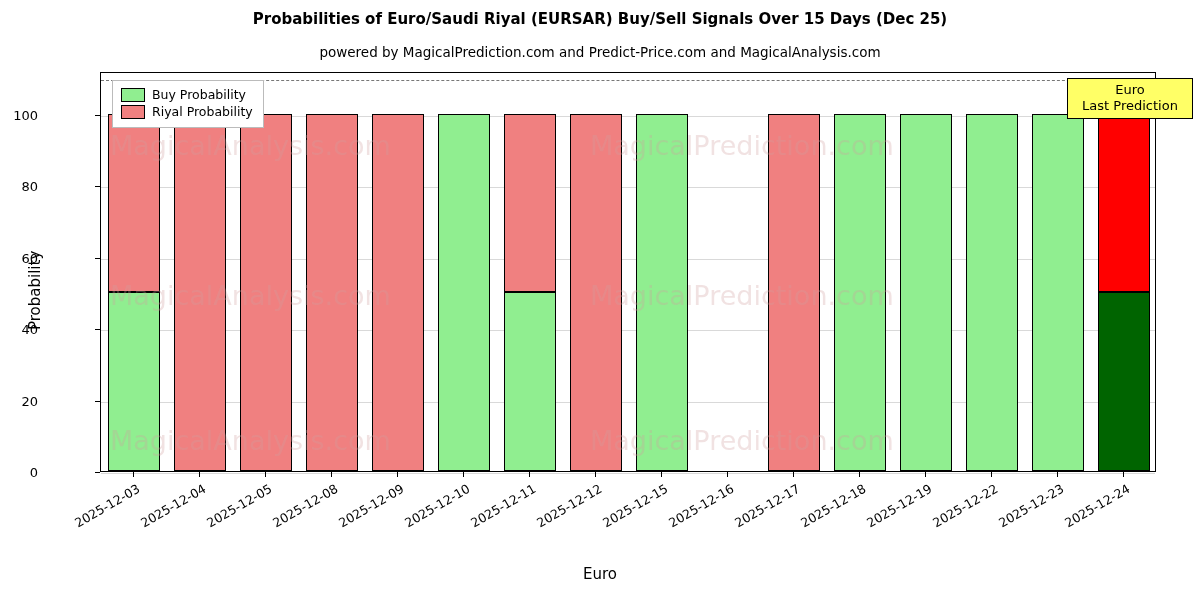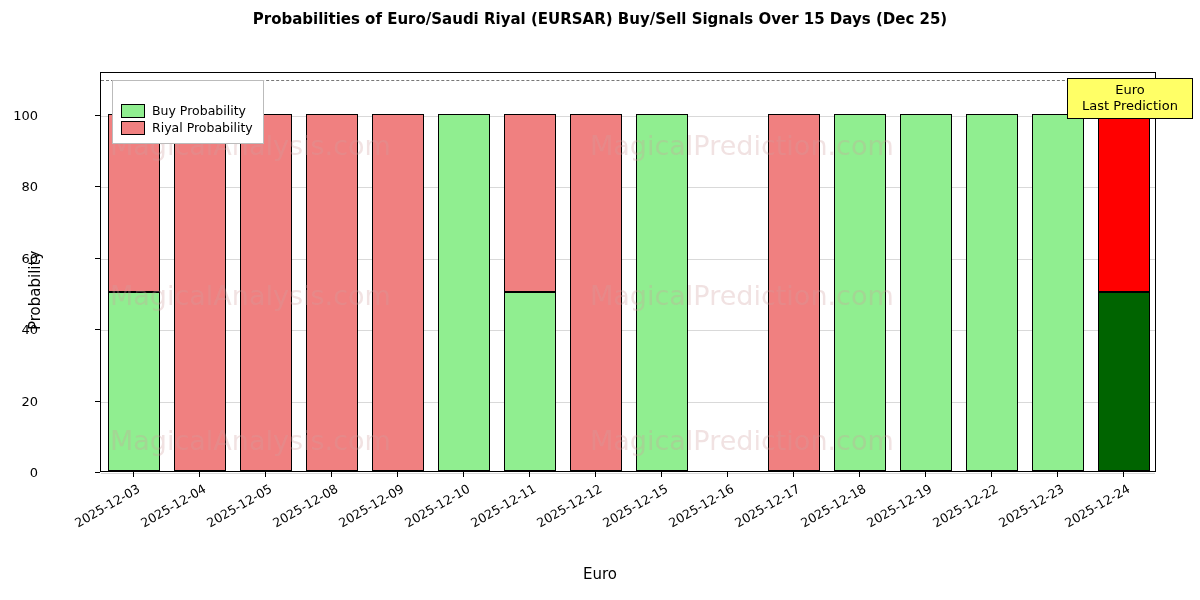--- a/index.html
+++ b/index.html
@@ -17,33 +17,34 @@
   
   .wm{position:absolute;color:rgba(210,160,160,0.30);font-size:27px;font-family:"DejaVu Sans",sans-serif;white-space:nowrap;pointer-events:none;}
   
   .ytick{position:absolute;right:1162px;text-align:right;font-size:13px;color:#000;width:60px;}
   .ytick span{display:block;transform:translateY(-50%);}
   .ylabel{position:absolute;font-size:15px;color:#000;transform:rotate(-90deg);transform-origin:left top;white-space:nowrap;}
   .xlabel{position:absolute;width:1200px;left:0;text-align:center;font-size:15px;color:#000;}
   .xtick{position:absolute;font-size:12.5px;color:#000;white-space:nowrap;transform:rotate(-30deg);transform-origin:right top;text-align:right;}
   .tickmark{position:absolute;width:1px;height:5px;background:#000;}
   
-  .legend{position:absolute;left:112px;top:80px;background:#fff;border:1px solid #bbb;padding:20px 10px 6px 8px;}
+  .legend{position:absolute;left:112px;top:80px;background:#fff;border:1px solid #bbb;padding:4px 10px 6px 8px;}
   .legend-row{display:flex;align-items:center;margin:2px 0;}
   .legend-swatch{width:22px;height:12px;border:1px solid #000;margin-right:7px;}
   .legend-text{font-size:12.5px;color:#000;}
   
   .today{position:absolute;background:#ffff66;border:1px solid #000;text-align:center;font-size:13px;line-height:1.25;padding:3px 6px;color:#000;}
 </style>
 </head>
 <body>
 
 <div id="chart-root">
 
   <div class="title">Probabilities of Euro/Saudi Riyal (EURSAR) Buy/Sell Signals Over 15 Days (Dec 25)</div>
+  <div class="subtitle">powered by MagicalPrediction.com and Predict-Price.com and MagicalAnalysis.com</div>
 
   <div class="ylabel" style="left:26px;top:330px;">Probability</div>
   <div class="xlabel" style="top:565px;">Euro</div>
 
   <div class="plot">
     <div class="plot-inner" id="plot-inner">
         <div class="gridline" style="top: 400px;"></div>
         <div class="gridline" style="top: 328.571px;"></div>
         <div class="gridline" style="top: 257.143px;"></div>
         <div class="gridline" style="top: 185.714px;"></div>

